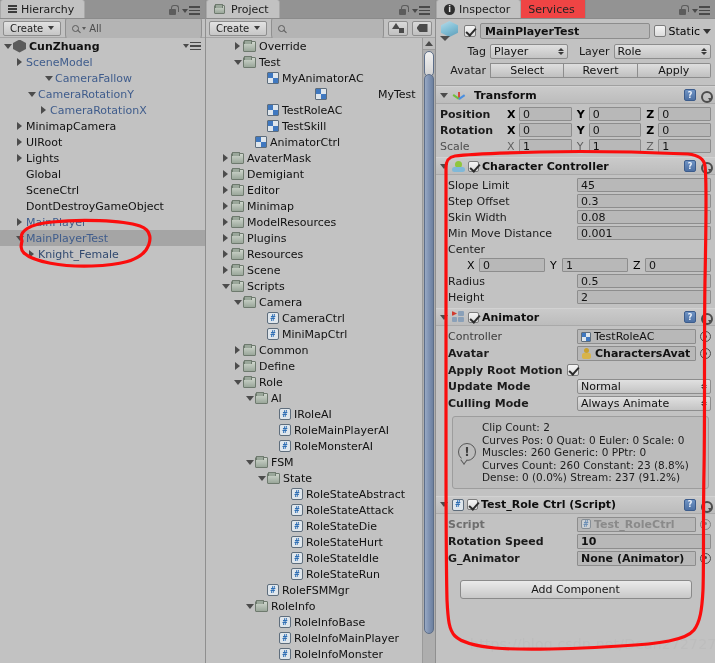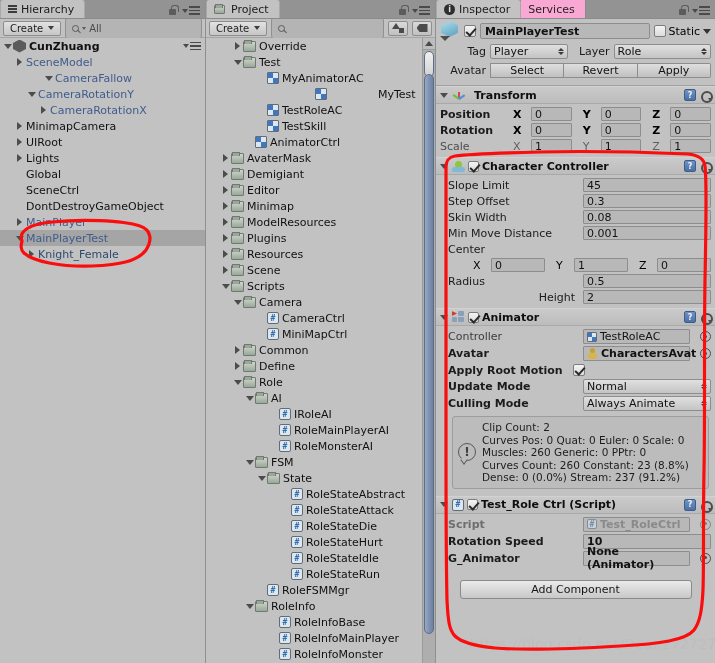--- a/index.html
+++ b/index.html
@@ -19,21 +19,21 @@
   .panel { position: relative; background: #c2c2c2; display: flex; flex-direction: column; height: 663px; }
   .tabbar {
     height: 19px; background: #939393;
     display: flex; align-items: flex-end; position: relative;
     border-bottom: 1px solid #8b8b8b;
     flex: 0 0 auto;
   }
   .tab {
     height: 18px; display: flex; align-items: center; gap: 4px;
     padding: 0 10px 0 7px; font-size: 11px; color: #252525;
-    background: #f9a8d4; border-right: 1px solid #8a8a8a;
+    background: #ef4444; border-right: 1px solid #8a8a8a;
   }
   .tab.active {
     background: #c2c2c2;
     border-top-left-radius: 3px; border-top-right-radius: 3px;
     border-left: 1px solid #a8a8a8; border-right: 1px solid #a8a8a8;
     color: #1b1b1b;
   }
   .tabbar-right { margin-left: auto; display: flex; align-items: center; gap: 5px; padding: 0 5px 2px 0; }
   .lock { width: 9px; height: 11px; position: relative; }
   .lock::before {
@@ -209,21 +209,21 @@
   }
   .gear { width: 12px; height: 12px; position: relative; }
   .gear::before {
     content: ""; position: absolute; left: 2px; top: 2px; width: 8px; height: 8px;
     border-radius: 50%; border: 2px solid #4c4c4c;
   }
   .gear::after { content:""; position:absolute; right:-1px; bottom:0px; width:0;height:0;
     border-left:2.5px solid transparent;border-right:2.5px solid transparent;border-top:3.5px solid #4c4c4c; }
 
   .comp-body { padding: 2px 4px 3px 4px; }
-  .prow { display: flex; align-items: center; height: 16px; gap: 8px; }
+  .prow { display: flex; align-items: center; height: 16px; gap: 2px; }
   .pname { font-size: 11px; color: #1b1b1b; flex: 0 0 auto; }
   .pname.bold { font-weight: bold; }
   .pname.dim { color: #6e6e6e; }
   .field {
     height: 14px; background: #b8b8b8; border: 1px solid #8d8d8d; border-radius: 1px;
     display: flex; align-items: center; padding: 0 3px; font-size: 11px; color: #121212;
     flex: 1 1 auto; min-width: 10px;
   }
   .field.bold { font-weight: bold; }
   .axis { width: 13px; text-align: left; font-size: 11px; font-weight: bold; flex: 0 0 auto; padding-left: 3px; }
@@ -932,21 +932,21 @@
               <span>0</span>
             </span>
         </div>
         <div class="prow">
           <span class="pname" style="width:135px;padding-left:8px;">Radius</span>
           <span class="field">
               <span>0.5</span>
             </span>
         </div>
         <div class="prow">
-          <span class="pname" style="width:135px;padding-left:8px;text-align:right;">Height</span>
+          <span class="pname" style="width:135px;padding-left:8px;">Height</span>
           <span class="field">
               <span>2</span>
             </span>
         </div>
       </div>
     </div>
 
     <div class="comp">
       <div class="comp-head">
         <span class="foldout">

